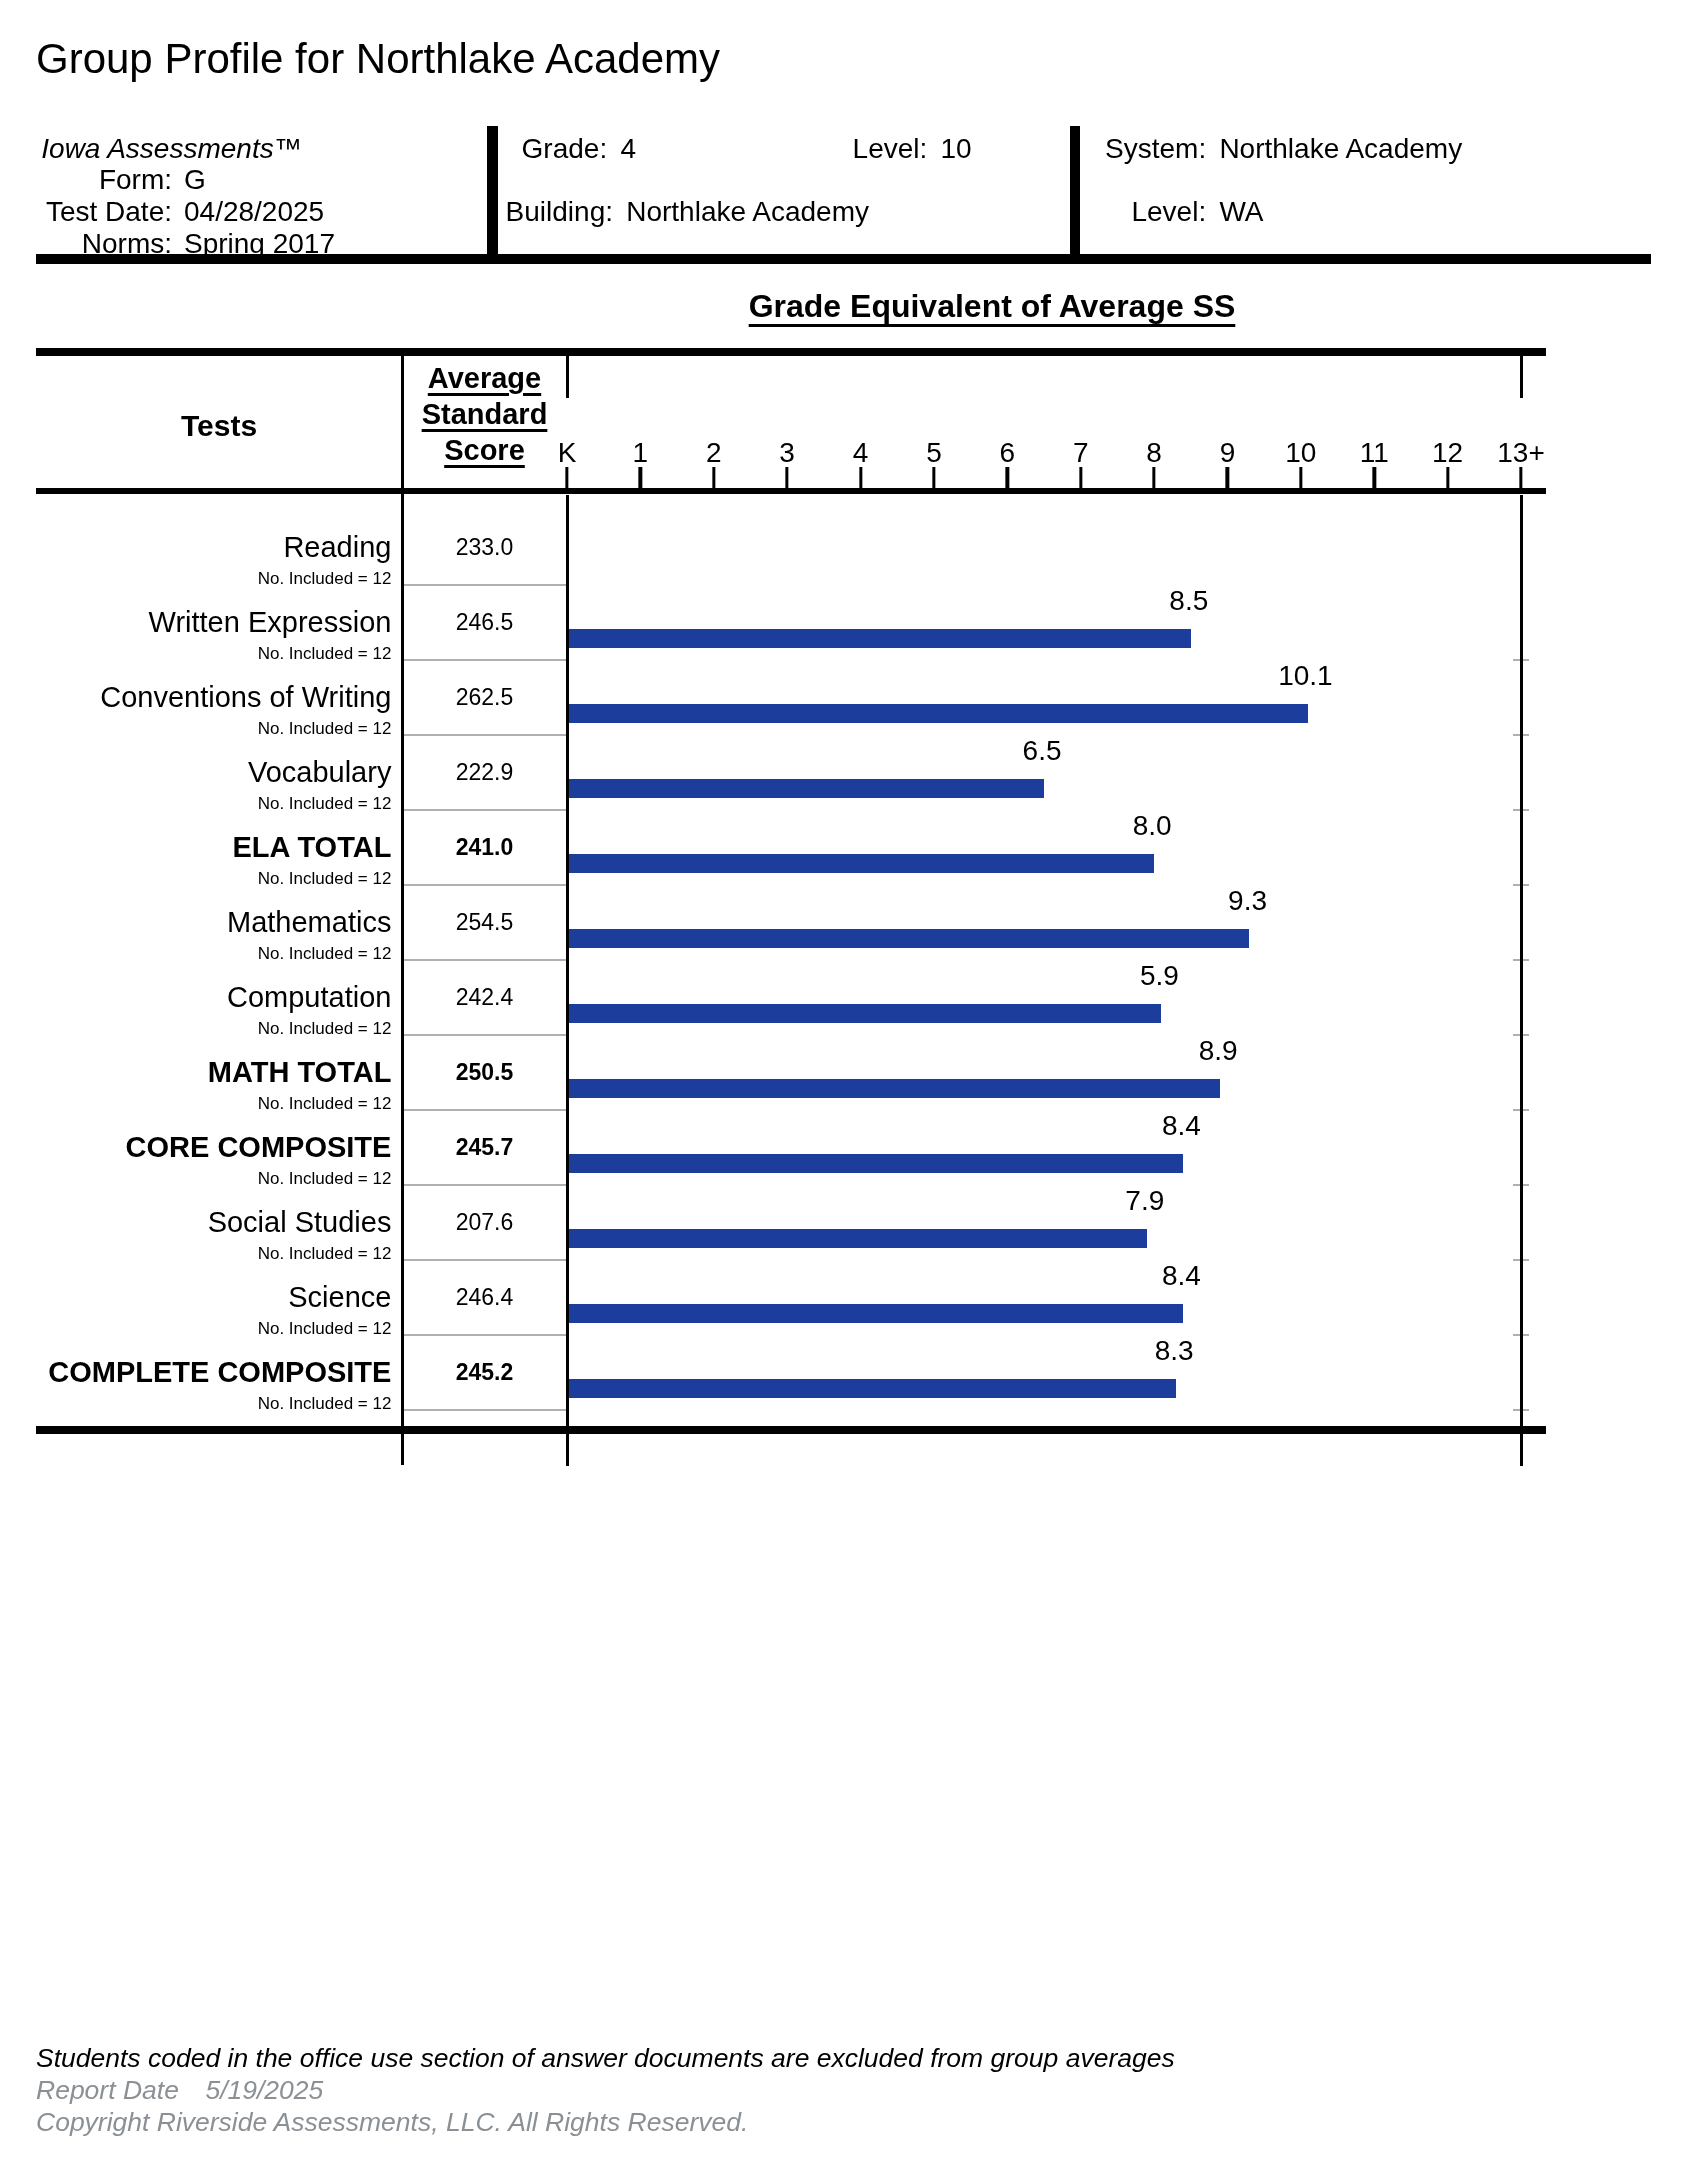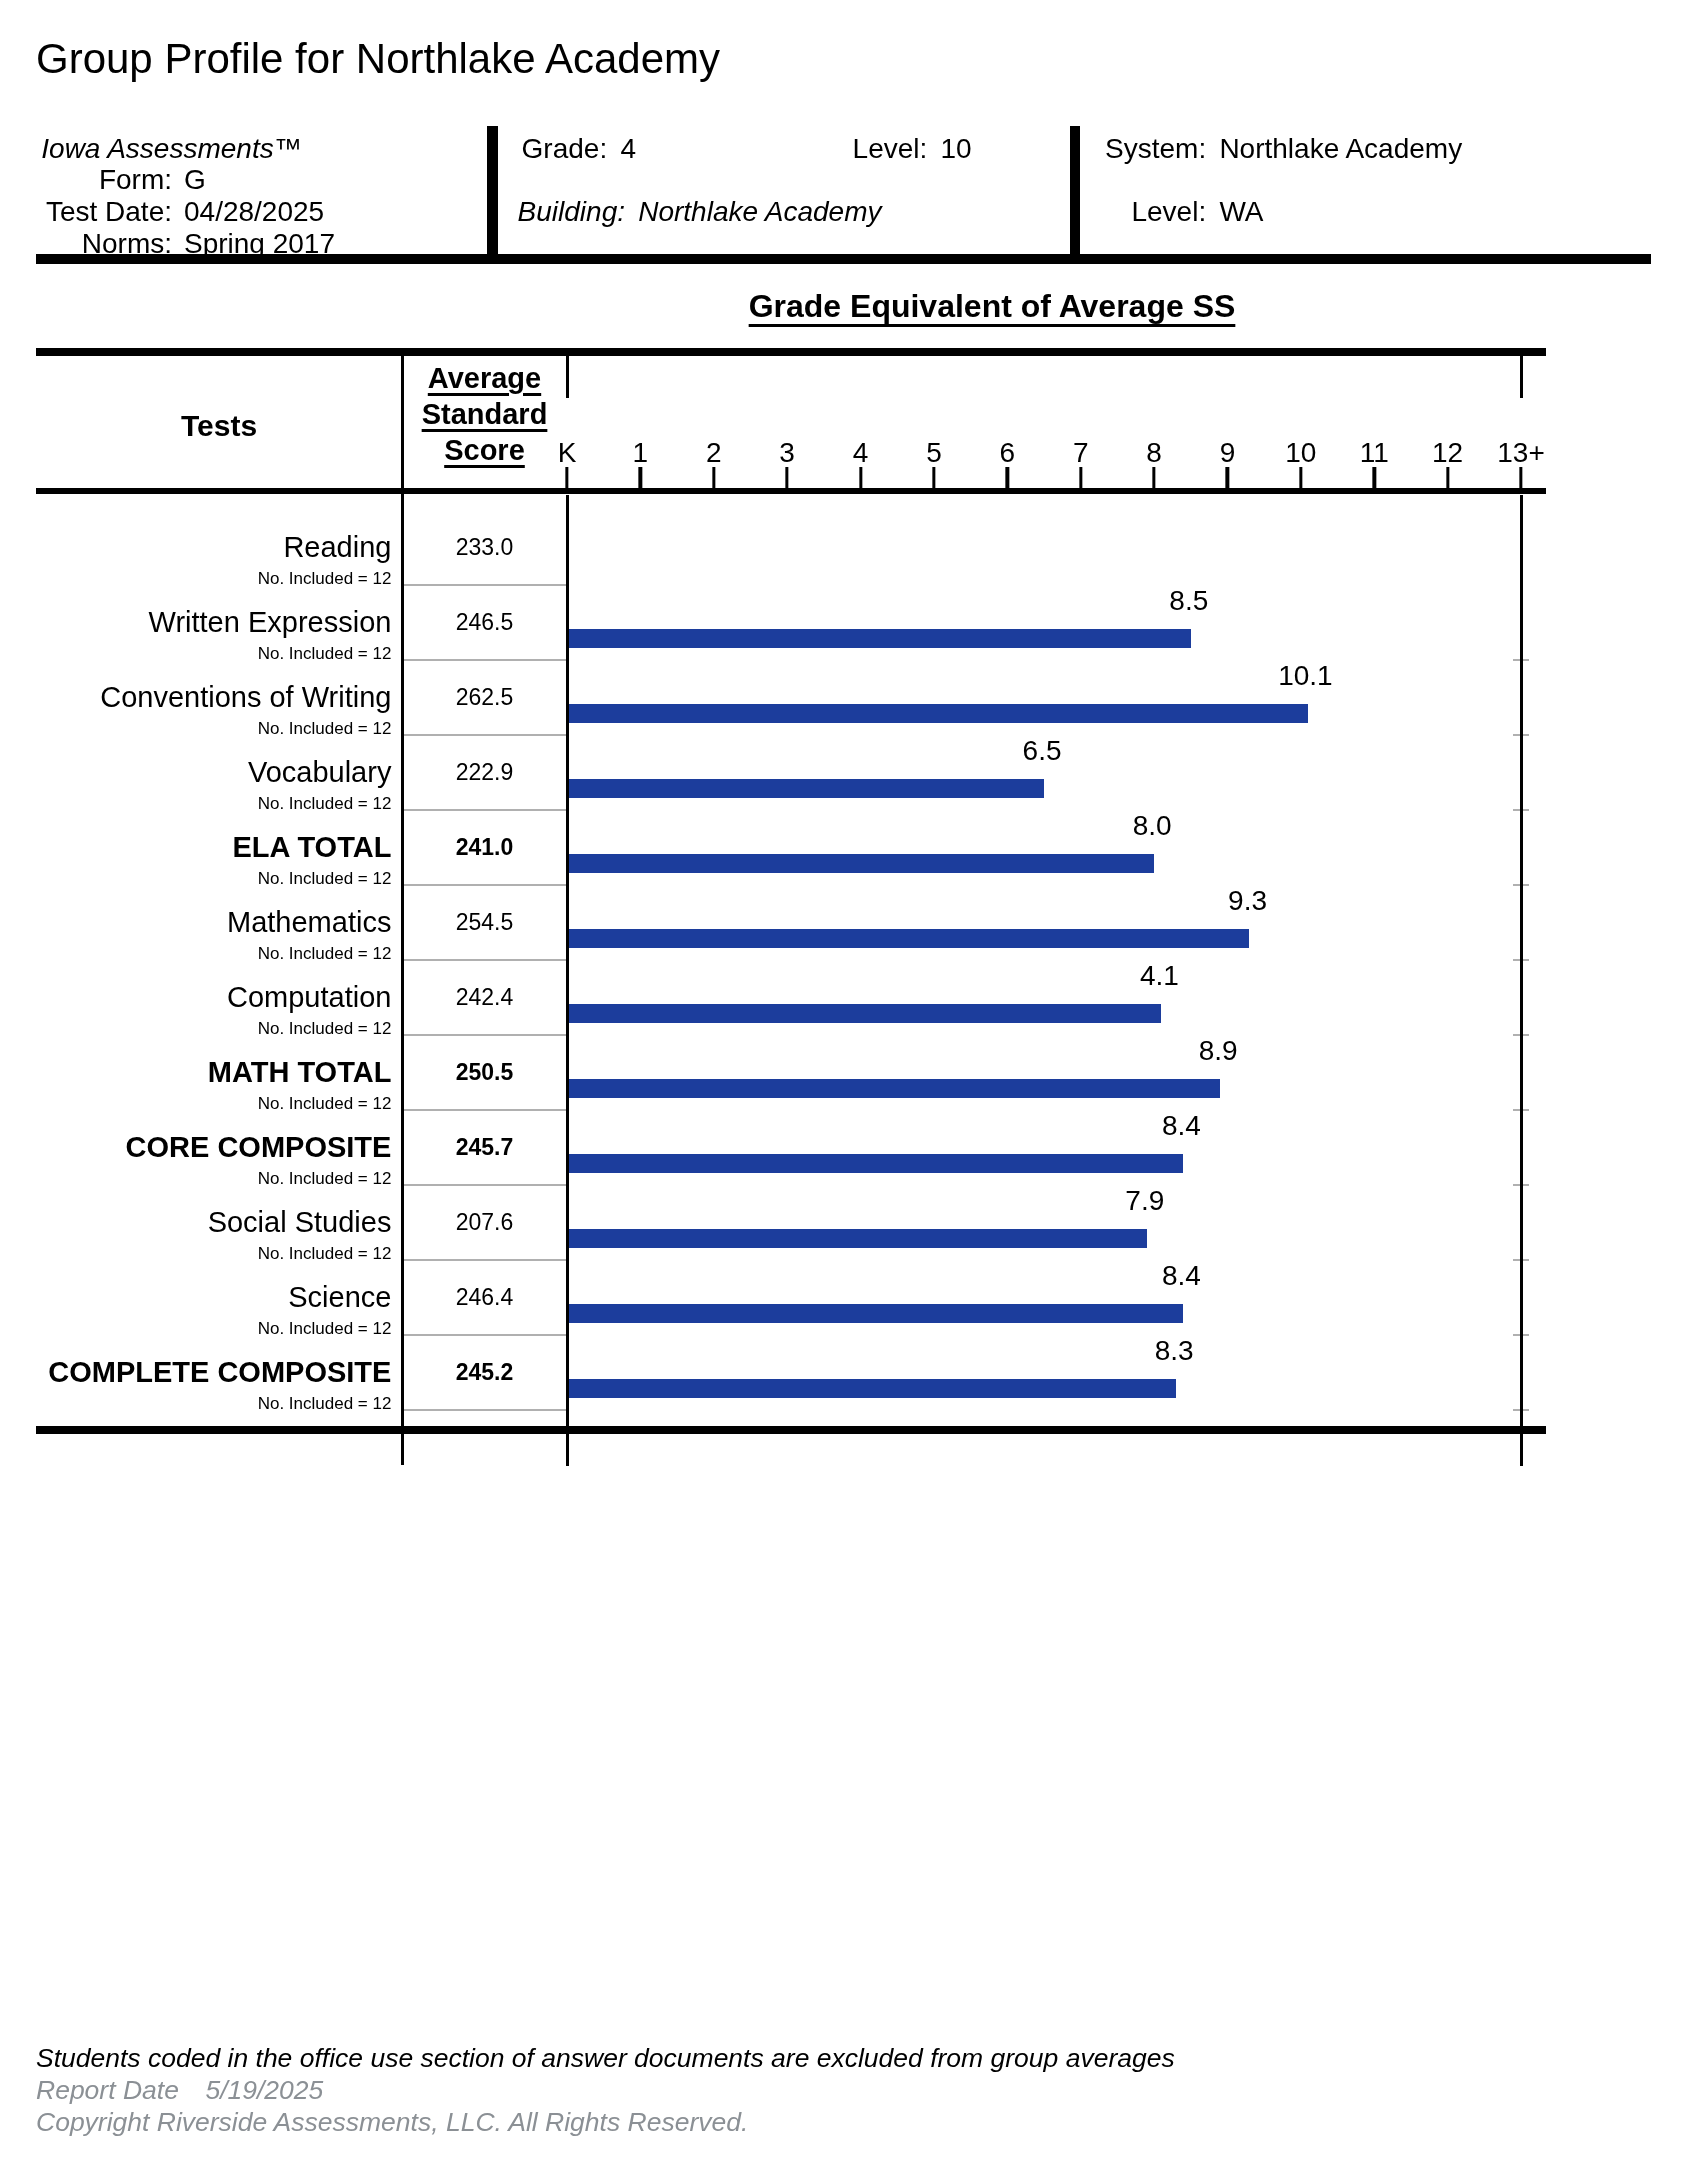--- a/index.html
+++ b/index.html
@@ -18,21 +18,21 @@
   .hcell-right{flex:1;}
   .vdivider{width:10.6px;background:#000;height:100%;}
   .product{position:absolute;left:5.3px;top:6.6px;font-size:28px;line-height:32px;font-style:italic;white-space:nowrap;}
   .kv-grid{position:absolute;left:0;top:38px;display:grid;grid-template-columns:136px auto;column-gap:12px;}
   .kv-grid .klabel{text-align:right;font-size:28px;line-height:32px;white-space:nowrap;}
   .kv-grid .kvalue{text-align:left;font-size:28px;line-height:32px;white-space:nowrap;}
   .kv{position:absolute;font-size:28px;line-height:32px;white-space:nowrap;}
   .kv .kvalue{margin-left:13.2px;}
   .kv-grade{left:24px;top:6.6px;}
   .kv-level{left:355px;top:6.6px;}
-  .kv-building{left:20px;top:70px;font-style:italic;}
+  .kv-building{left:8px;top:70px;}
   .kv-right{display:grid;grid-template-columns:114px auto;column-gap:13.2px;position:absolute;left:12px;font-size:28px;line-height:32px;white-space:nowrap;}
   .kv-system{top:6.6px;}
   .kv-state{top:70px;}
   .kv-right .klabel{text-align:right;}
   
   .chart-title{position:absolute;left:711px;top:288px;width:562px;text-align:center;
     font-size:32px;font-weight:bold;text-decoration:underline;text-decoration-thickness:3.3px;text-underline-offset:6.6px;white-space:nowrap;}
   
   .table{position:absolute;left:36px;top:348px;width:1510px;height:1080px;border-top:8px solid #000;}
   .thead{position:relative;width:100%;height:132px;border-bottom:6.6px solid #000;}
@@ -237,21 +237,21 @@
         <div class="trow">
           <div class="cell cell-name">
             <div class="tname">Computation</div>
             <div class="tincl">No. Included = 12</div>
           </div>
           <div class="cell cell-score">
             <div class="tscore">242.4</div>
           </div>
           <div class="cell cell-bar">
             <div class="bar" style="width: 62.3077%; background: rgb(28, 61, 156);"></div>
-            <div class="bval" style="left: 62.3077%;">4.1</div>
+            <div class="bval" style="left: 62.3077%;">5.9</div>
           </div>
           <div class="cell"></div>
         </div>
         <div class="trow bold">
           <div class="cell cell-name">
             <div class="tname">MATH TOTAL</div>
             <div class="tincl">No. Included = 12</div>
           </div>
           <div class="cell cell-score">
             <div class="tscore">250.5</div>

